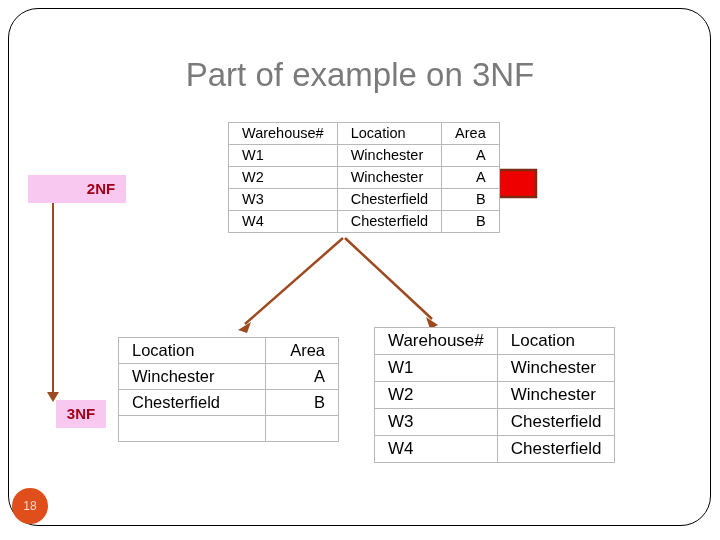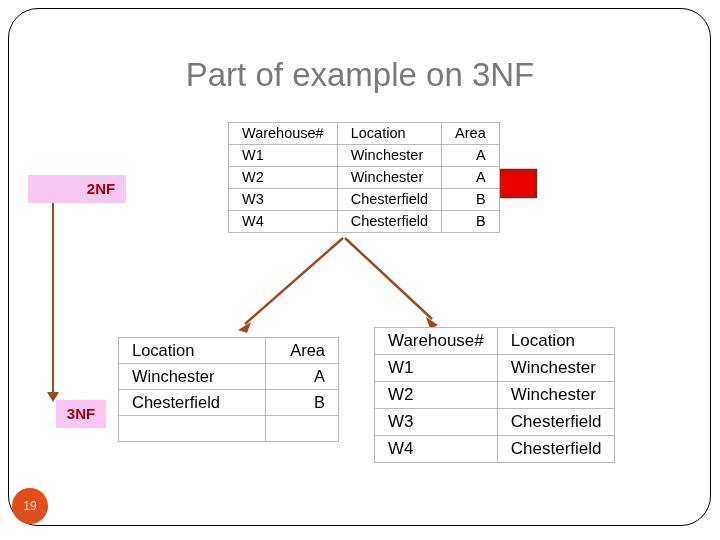--- a/index.html
+++ b/index.html
@@ -247,15 +247,15 @@
         <td class="c-num">W3</td>
         <td class="c-txt">Chesterfield</td>
       </tr>
       <tr>
         <td class="c-num">W4</td>
         <td class="c-txt">Chesterfield</td>
       </tr>
     </tbody>
   </table>
 
-  <div id="page-badge">19</div>
+  <div id="page-badge">18</div>
 
 </div>
 
 </body></html>

